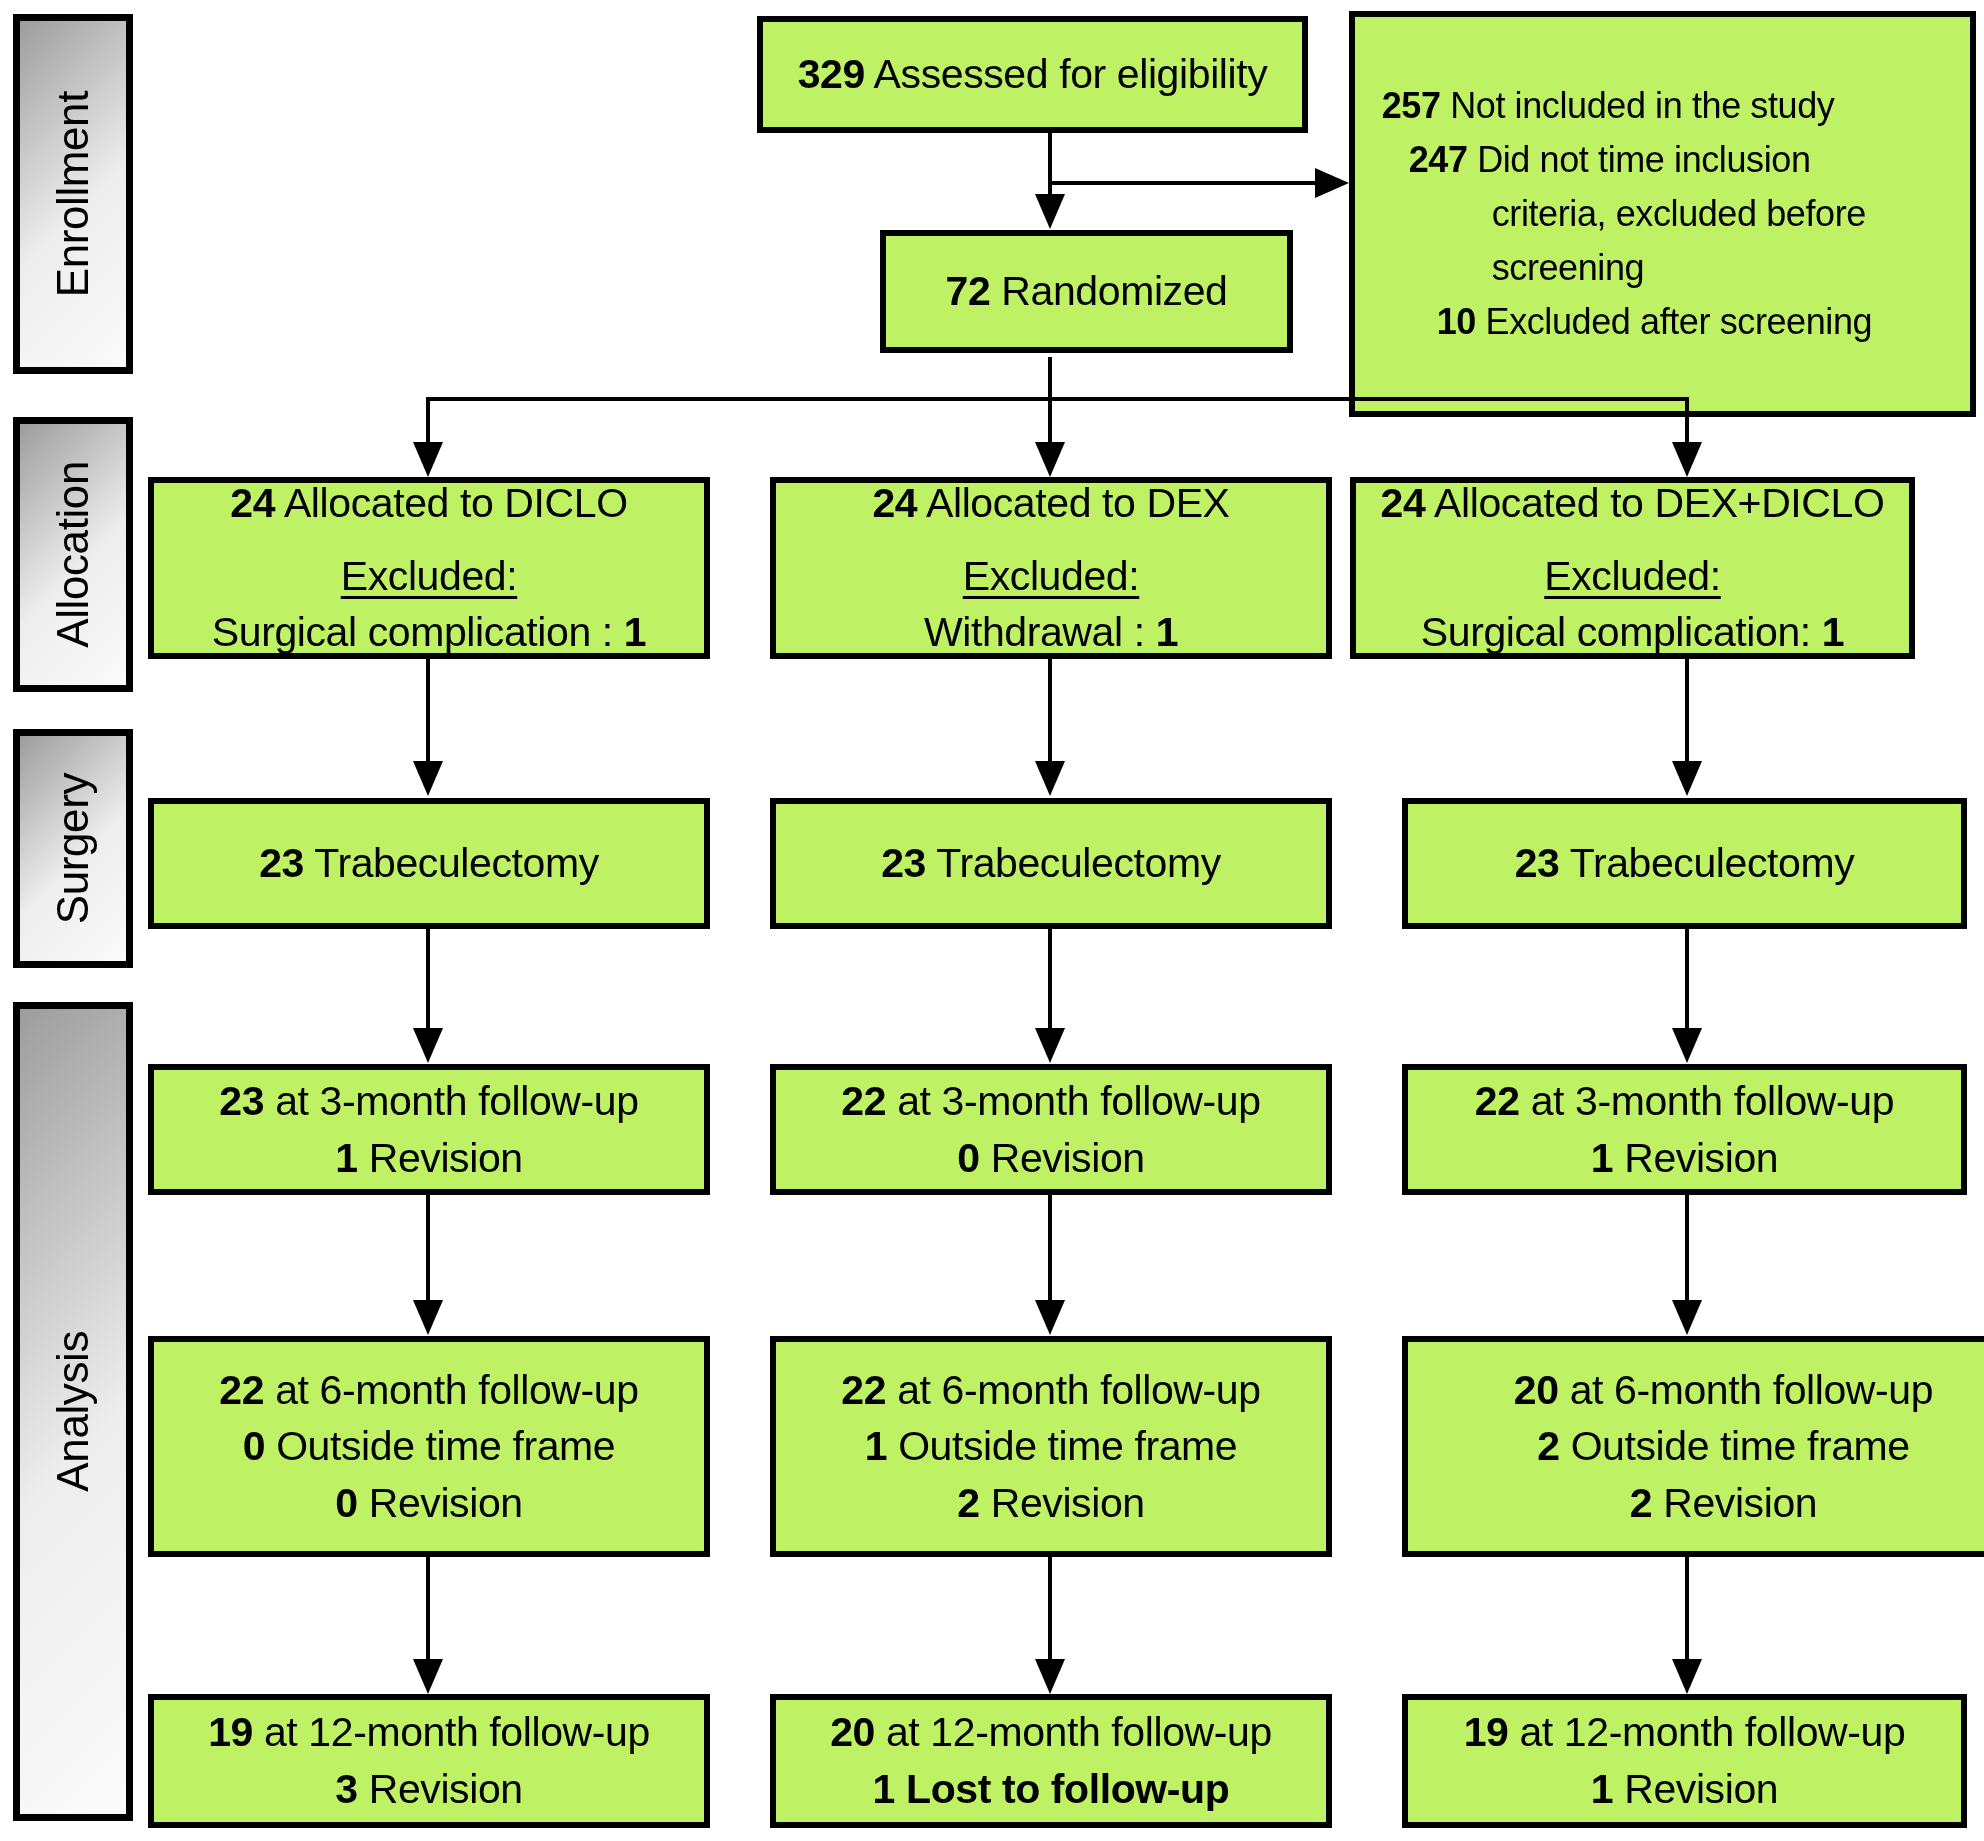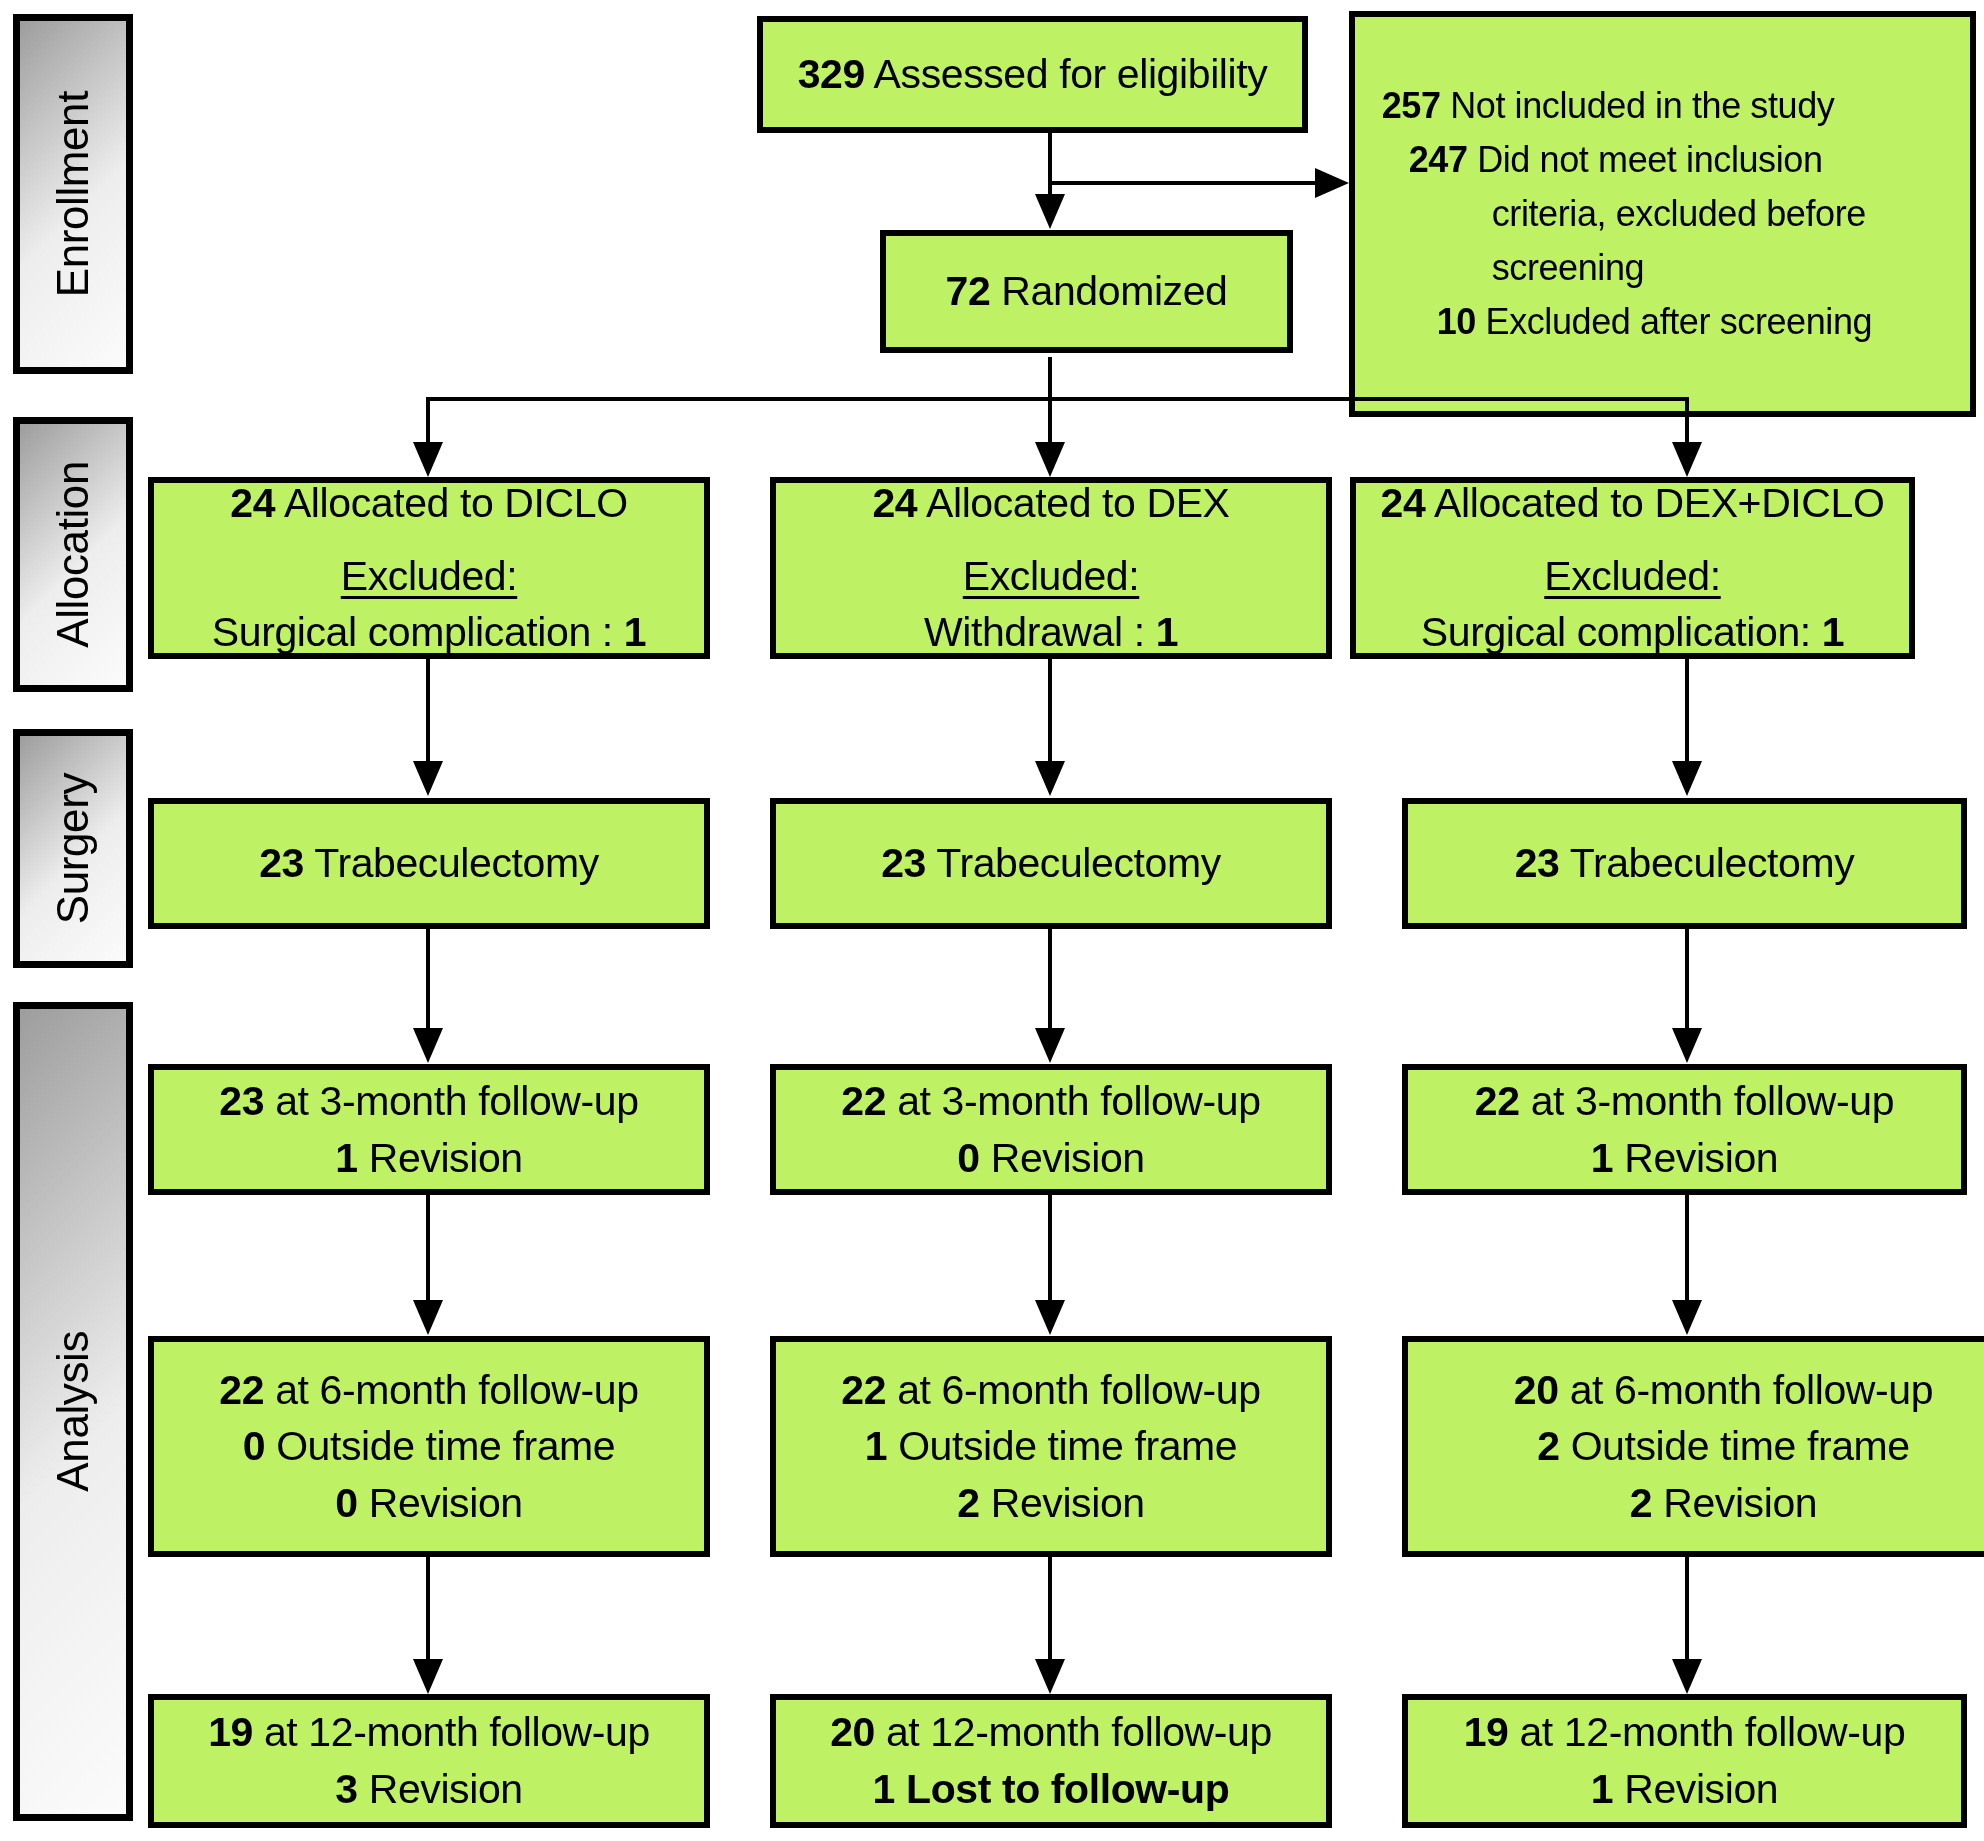--- a/index.html
+++ b/index.html
@@ -99,21 +99,21 @@
   <div class="stage-label" style="top:1002px;height:819px;">
     <span>Analysis</span>
   </div>
 
   <div class="box" style="left:757px;top:15.5px;width:551px;height:117px;">
     <div><span class="n">329</span> <span>Assessed for eligibility</span></div>
   </div>
 
   <div class="box left-text" style="left:1349px;top:10.6px;width:627px;height:406px;">
     <div class="nline" style="padding-left:21px;"><span class="n">257</span> <span>Not included in the study</span></div>
-    <div class="nline" style="padding-left:48px;"><span class="n">247</span> <span>Did not meet inclusion</span></div>
+    <div class="nline" style="padding-left:48px;"><span class="n">247</span> <span>Did not time inclusion</span></div>
     <div class="nline" style="padding-left:131px;"><span>criteria, excluded before</span></div>
     <div class="nline" style="padding-left:131px;"><span>screening</span></div>
     <div class="nline" style="padding-left:76px;"><span class="n">10</span> <span>Excluded after screening</span></div>
   </div>
 
   <div class="box" style="left:880px;top:230px;width:413px;height:123px;">
     <div><span class="n">72</span> <span>Randomized</span></div>
   </div>
 
   <div class="varrow" style="left:1048px;top:132px;height:62px;"></div>

